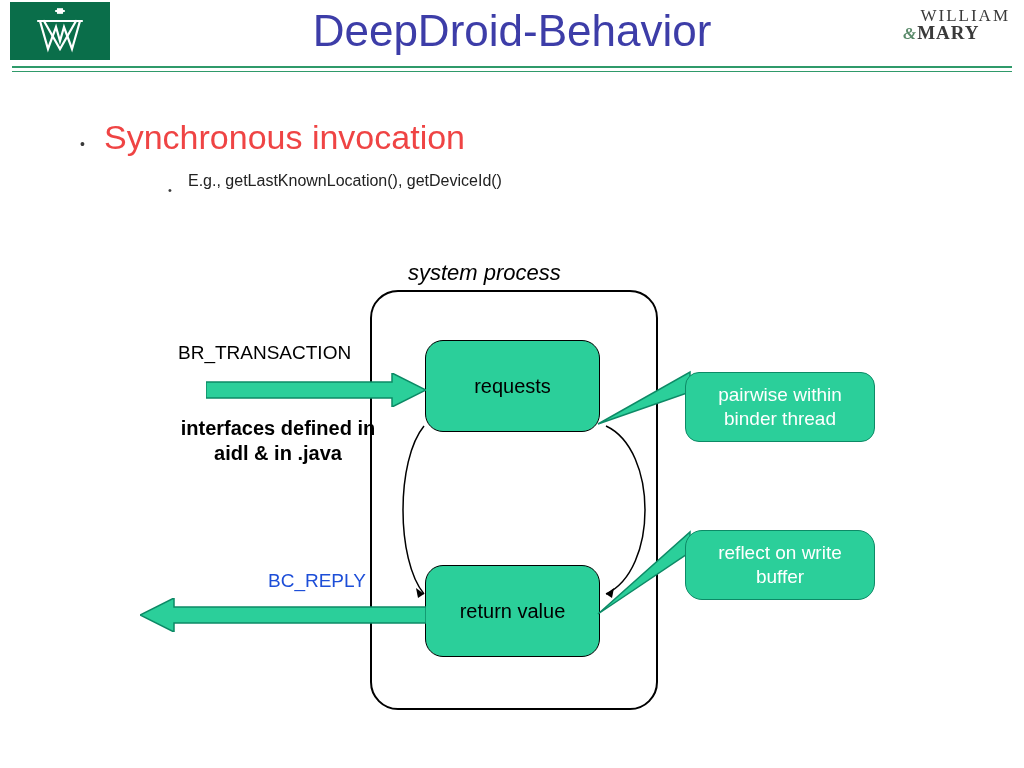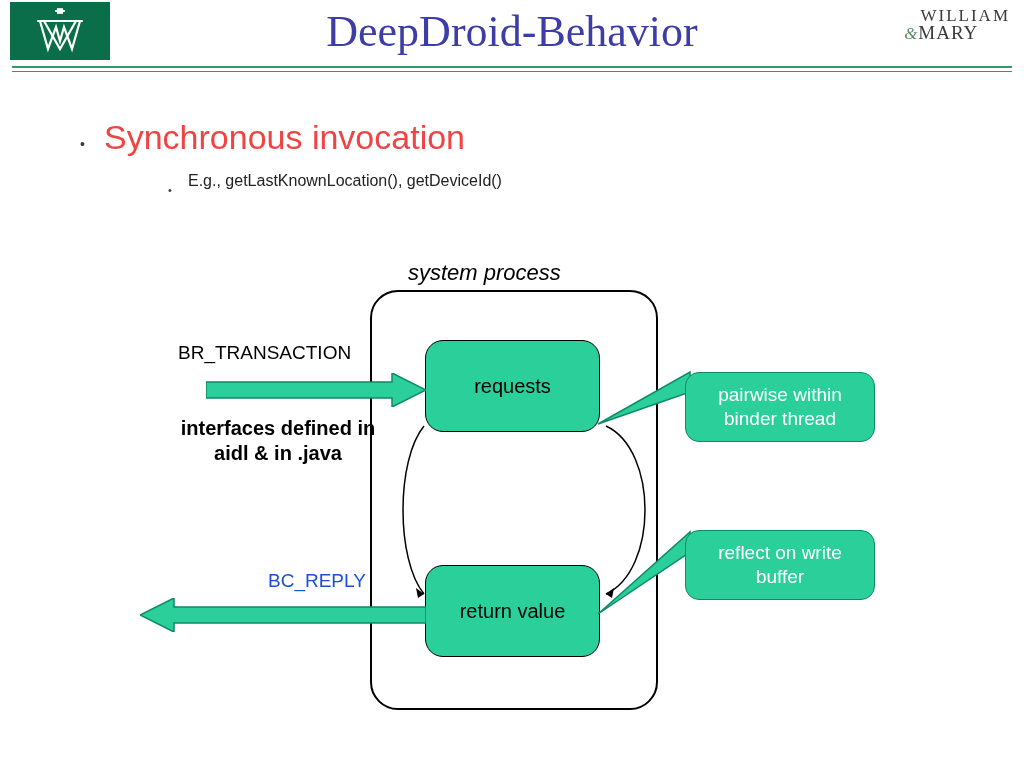--- a/index.html
+++ b/index.html
@@ -25,33 +25,32 @@
     justify-content: center;
   }
   .logo-left svg { width: 60px; height: 48px; }
   .title {
     position: absolute;
     left: 0; right: 0; top: 6px;
     text-align: center;
     font-size: 44px;
     color: #3d3da8;
     font-weight: 400;
-    font-family: Liberation Serif, serif;
   }
   .logo-right {
     position: absolute;
     right: 14px; top: 8px;
     font-family: Georgia, 'Times New Roman', serif;
     color: #3a3a3a;
     text-align: center;
     line-height: 0.95;
     letter-spacing: 1px;
   }
   .logo-right .l1 { font-size: 17px; letter-spacing: 2px; margin-left: 48px; }
-  .logo-right .l2 { font-size: 19px; }
+  .logo-right .l2 { font-size: 19px; font-weight: bold; }
   .logo-right .amp { font-style: italic; font-size: 17px; font-family: Georgia, serif; color: #5a8a6a; }
   .hr1 {
     position: absolute;
     left: 12px; right: 12px; top: 66px;
     height: 2px; background: #2f9a6a;
   }
   .hr2 {
     position: absolute;
     left: 12px; right: 12px; top: 71px;
     height: 1px; background: #2f9a6a;
@@ -155,21 +154,21 @@
     background: #2bcf9a;
     border: 1.5px solid #0d8a66;
     border-radius: 14px;
     color: #fff;
     font-size: 19px;
     text-align: center;
     line-height: 1.25;
     margin-top: 40px;
   }
   .callout.c1 { top: 332px; }
-  .callout.c2 { top: 490px; }
+  .callout.c2 { top: 490px; border-radius: 17px; }
   .callout-tail {
     position: absolute;
   }
   .curve {
     position: absolute;
     left: 598px; top: 420px;
     width: 70px; height: 180px;
   }
 </style>
 </head>

